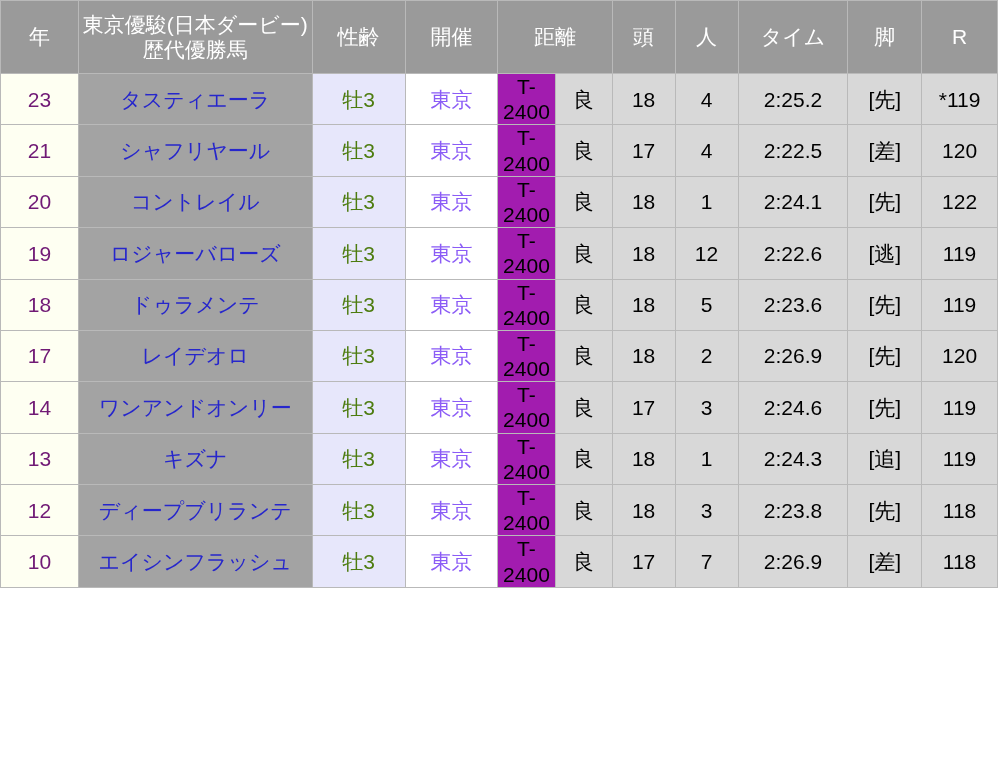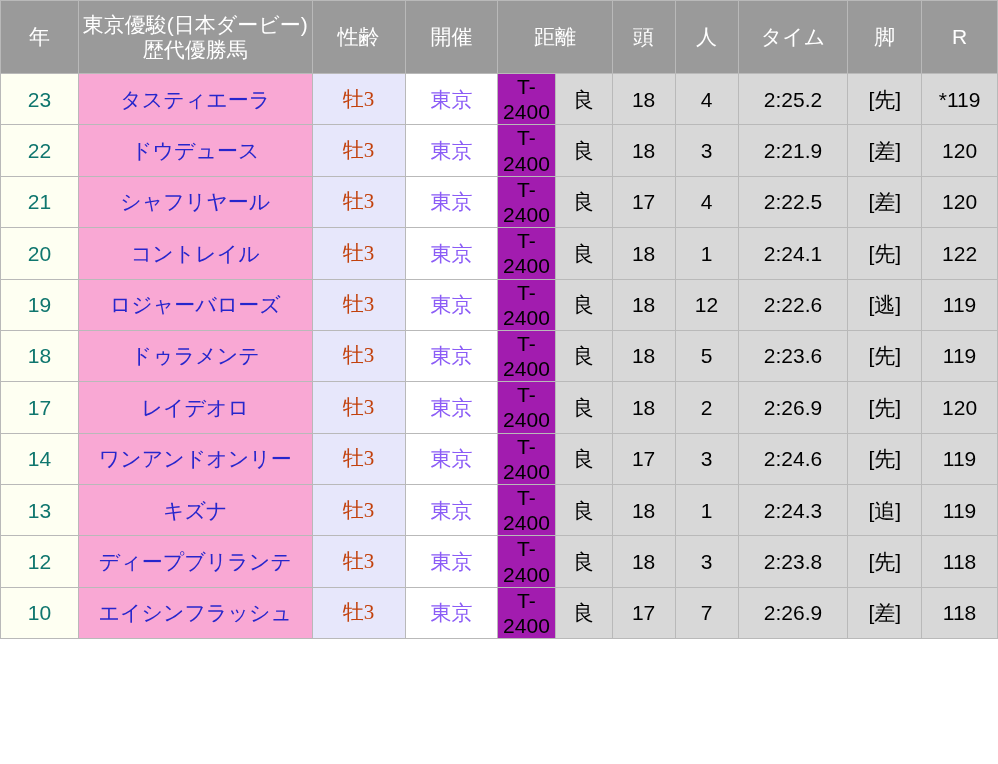--- a/index.html
+++ b/index.html
@@ -52,34 +52,33 @@
   .c-cond   { width: 60px; }
   .c-head   { width: 58px; }
   .c-pop    { width: 58px; }
   .c-time   { width: 102px; }
   .c-leg    { width: 68px; }
   .c-r      { width: 70px; }
 
   
   td.year-cell {
     background: #fefff2;
-    color: #0f766e;
+    color: #701a75;
     font-size: 22px;
   }
   td.horse-cell {
-    background: #f9a8d4;
+    background: #a3a3a3;
     color: #2626cc;
     text-align: left;
     padding-left: 10px;
     font-size: 21px;
   }
   td.sex-cell {
     background: #e7e7fb;
-    color: #c2410c;
-    font-family: Liberation Serif, serif;
+    color: #4d7c0f;
   }
   td.grey-cell {
     background: #d8d8d8;
     color: #000;
   }
   td.white-cell {
     background: #ffffff;
     color: #8b5cf6;
   }
   td.dist-cell {
@@ -117,33 +116,20 @@
         <td class="white-cell c-place">東京</td>
         <td class="dist-cell c-dist">T-2400</td>
         <td class="grey-cell c-cond">良</td>
         <td class="grey-cell c-head">18</td>
         <td class="grey-cell c-pop">4</td>
         <td class="grey-cell c-time">2:25.2</td>
         <td class="grey-cell c-leg">[先]</td>
         <td class="grey-cell c-r">*119</td>
       </tr>
       <tr>
-        <td class="year-cell c-year">22</td>
-        <td class="horse-cell c-horse">ドウデュース</td>
-        <td class="sex-cell c-sex">牡3</td>
-        <td class="white-cell c-place">東京</td>
-        <td class="dist-cell c-dist">T-2400</td>
-        <td class="grey-cell c-cond">良</td>
-        <td class="grey-cell c-head">18</td>
-        <td class="grey-cell c-pop">3</td>
-        <td class="grey-cell c-time">2:21.9</td>
-        <td class="grey-cell c-leg">[差]</td>
-        <td class="grey-cell c-r">120</td>
-      </tr>
-      <tr>
         <td class="year-cell c-year">21</td>
         <td class="horse-cell c-horse">シャフリヤール</td>
         <td class="sex-cell c-sex">牡3</td>
         <td class="white-cell c-place">東京</td>
         <td class="dist-cell c-dist">T-2400</td>
         <td class="grey-cell c-cond">良</td>
         <td class="grey-cell c-head">17</td>
         <td class="grey-cell c-pop">4</td>
         <td class="grey-cell c-time">2:22.5</td>
         <td class="grey-cell c-leg">[差]</td>

